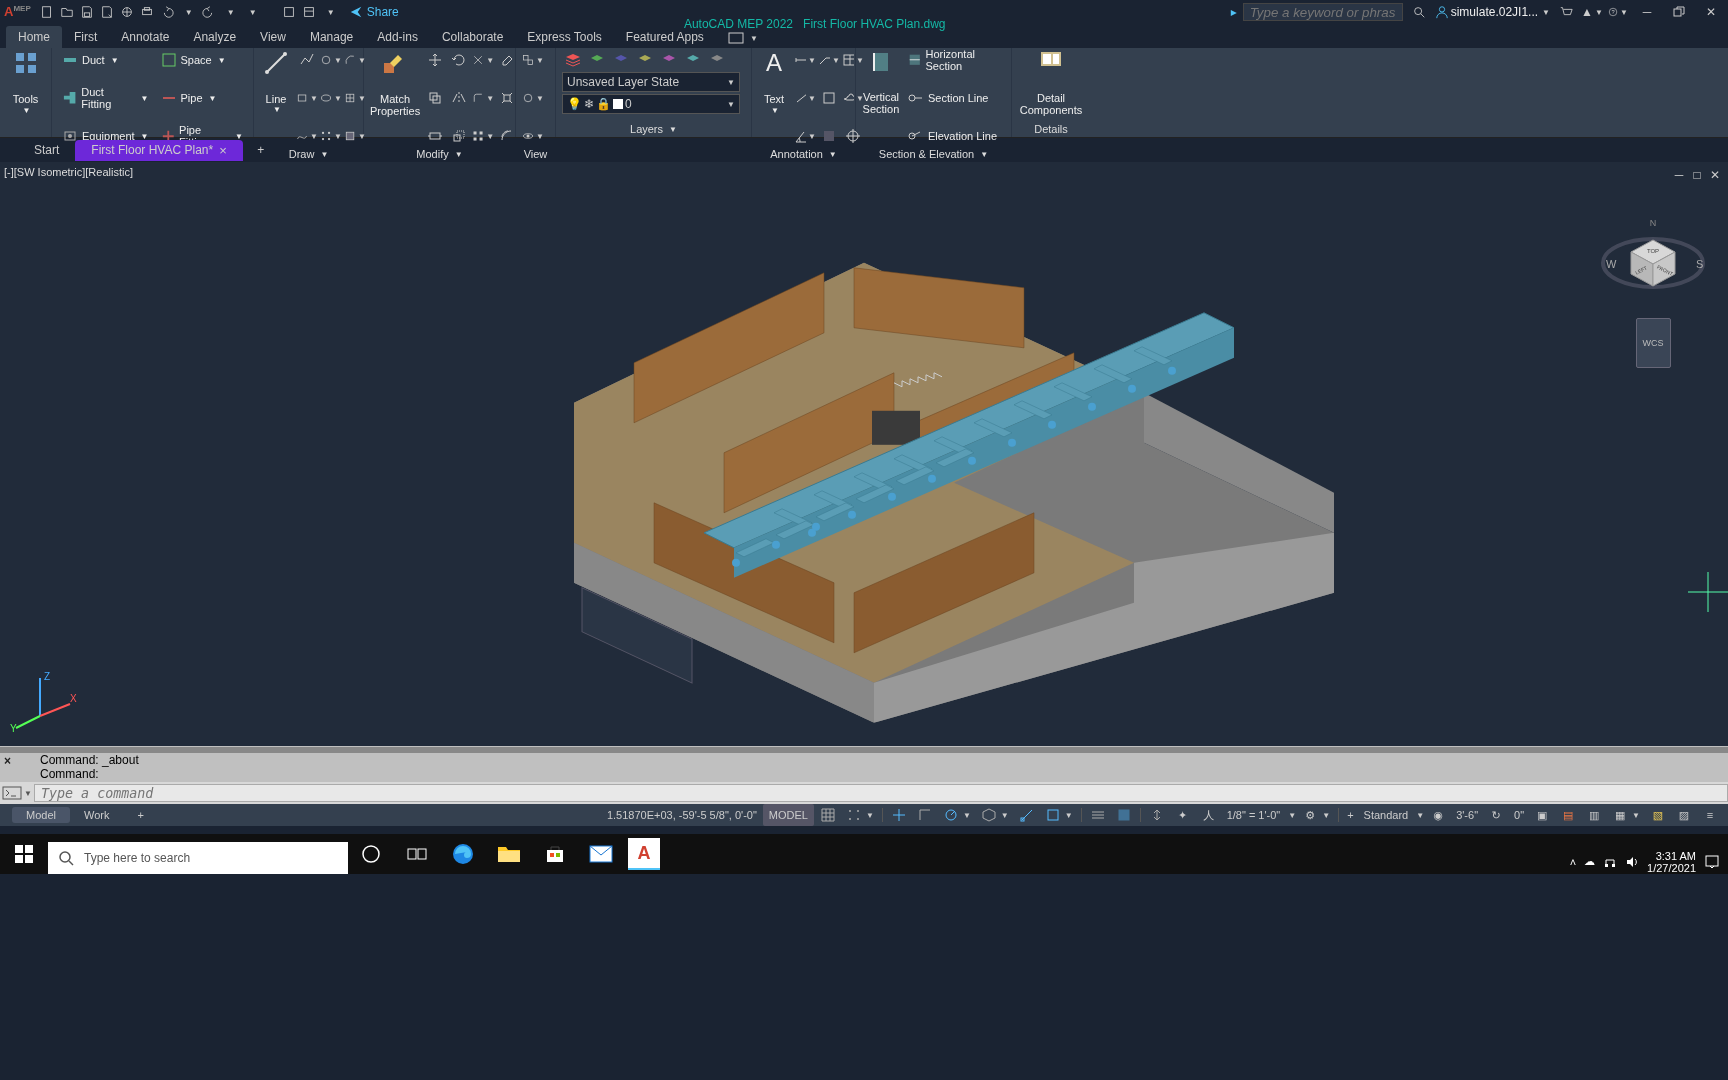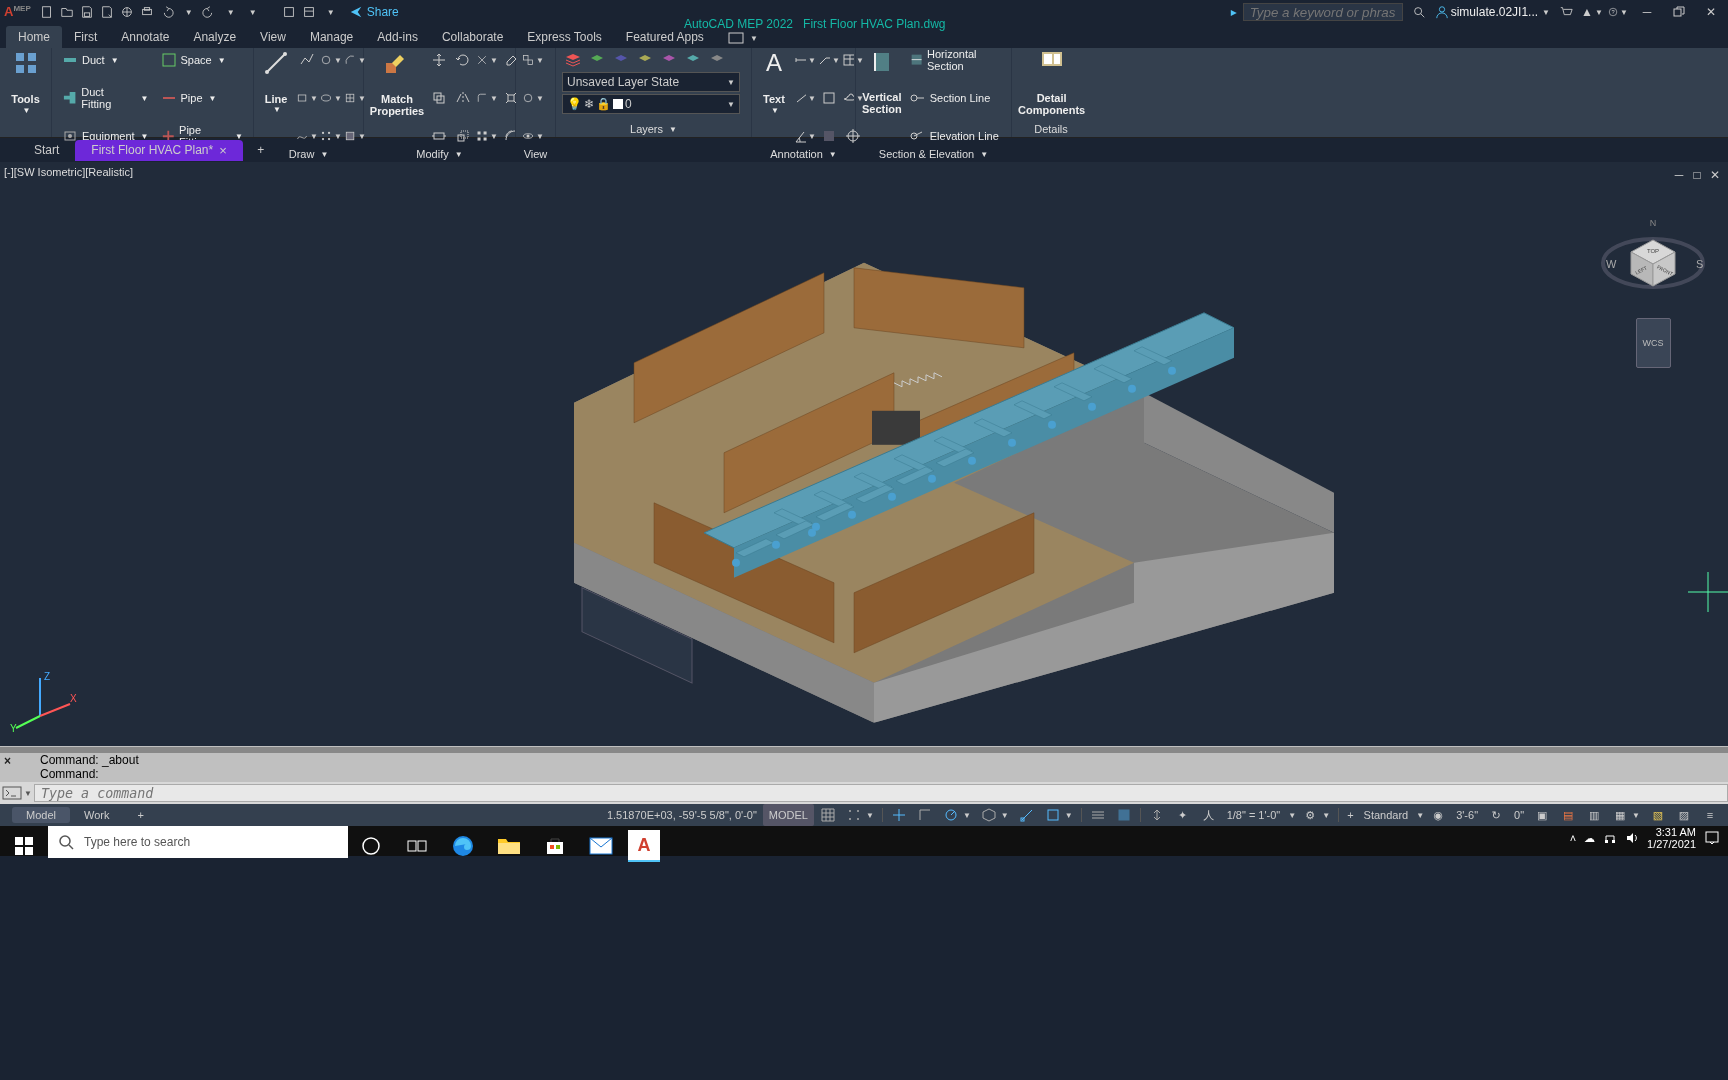--- a/index.html
+++ b/index.html
@@ -24,21 +24,21 @@
 .menutab.active { background: #34404f; }
 .menutab.extra { display: flex; align-items: center; gap: 4px; }
 
 
 .ribbon { height: 90px; background: #34404f; display: flex; border-bottom: 1px solid #222; }
 .panel { border-right: 1px solid #2a3545; display: flex; flex-direction: column; padding: 2px 6px 0 6px; }
 .panel-body { flex: 1; display: flex; align-items: flex-start; gap: 4px; }
 .panel-title { text-align: center; color: #ddd; font-size: 11px; padding: 2px 0; display: flex; align-items: center; justify-content: center; gap: 4px; }
 .bigbtn { display: flex; flex-direction: column; align-items: center; justify-content: center; width: 46px; height: 64px; cursor: pointer; color: #eee; }
 .bigbtn .ico { width: 32px; height: 32px; display: flex; align-items: center; justify-content: center; }
-.bigbtn .lbl { font-size: 11px; text-align: center; line-height: 1.1; margin-top: 16px; font-weight: bold; }
+.bigbtn .lbl { font-size: 11px; text-align: center; line-height: 1.1; margin-top: 16px; }
 .col3 { display: flex; flex-direction: column; gap: 18px; }
 .smallbtn { display: flex; align-items: center; gap: 4px; height: 20px; padding: 0 4px; cursor: pointer; color: #eee; font-size: 11px; }
 .smallbtn .ico { width: 16px; height: 16px; display: inline-flex; align-items: center; justify-content: center; }
 .iconrow { display: flex; gap: 2px; align-items: center; }
 .iconcell { width: 22px; height: 20px; display: inline-flex; align-items: center; justify-content: center; cursor: pointer; }
 .layerselect { background: #1a2332; border: 1px solid #555; color: #ccc; padding: 1px 4px; height: 20px; width: 178px; display: flex; align-items: center; justify-content: space-between; }
 .layericons { display: flex; gap: 2px; align-items: center; }
 
 
 .filetabs { height: 24px; background: #1a2332; display: flex; align-items: center; padding-left: 18px; gap: 0; }
@@ -69,21 +69,21 @@
 .layouttabs { height: 22px; background: #34404f; display: flex; align-items: center; padding-left: 12px; }
 .layouttab { padding: 2px 14px; color: #ccc; cursor: pointer; font-size: 11px; }
 .layouttab.active { background: #4a5568; border-radius: 3px; }
 .status-right { margin-left: auto; display: flex; align-items: center; gap: 2px; padding-right: 6px; }
 .status-item { padding: 0 4px; color: #ccc; font-size: 11px; display: flex; align-items: center; gap: 2px; height: 22px; cursor: pointer; }
 .status-item .ico { width: 16px; height: 16px; display: inline-flex; align-items: center; justify-content: center; }
 .status-sep { width: 1px; height: 14px; background: #555; margin: 0 2px; }
 .model-badge { background: #556; padding: 1px 6px; border-radius: 2px; }
 
 
-.taskbar { height: 30px; background: #101010; display: flex; align-items: flex-start; }
+.taskbar { height: 40px; background: #101010; display: flex; align-items: flex-end; margin-top: 8px; }
 .start-btn { width: 48px; height: 40px; display: flex; align-items: center; justify-content: center; cursor: pointer; }
 .win-search { flex: 0 0 300px; height: 32px; background: #fff; display: flex; align-items: center; padding: 0 10px; gap: 10px; color: #555; margin-left: 0; }
 .task-icon { width: 46px; height: 40px; display: flex; align-items: center; justify-content: center; cursor: pointer; }
 .tray { margin-left: auto; display: flex; align-items: center; gap: 8px; padding-right: 8px; color: #fff; font-size: 11px; }
 .tray .clock { text-align: right; line-height: 1.1; }
 
 svg { display: block; }
 </style>
 </head>
 <body>

